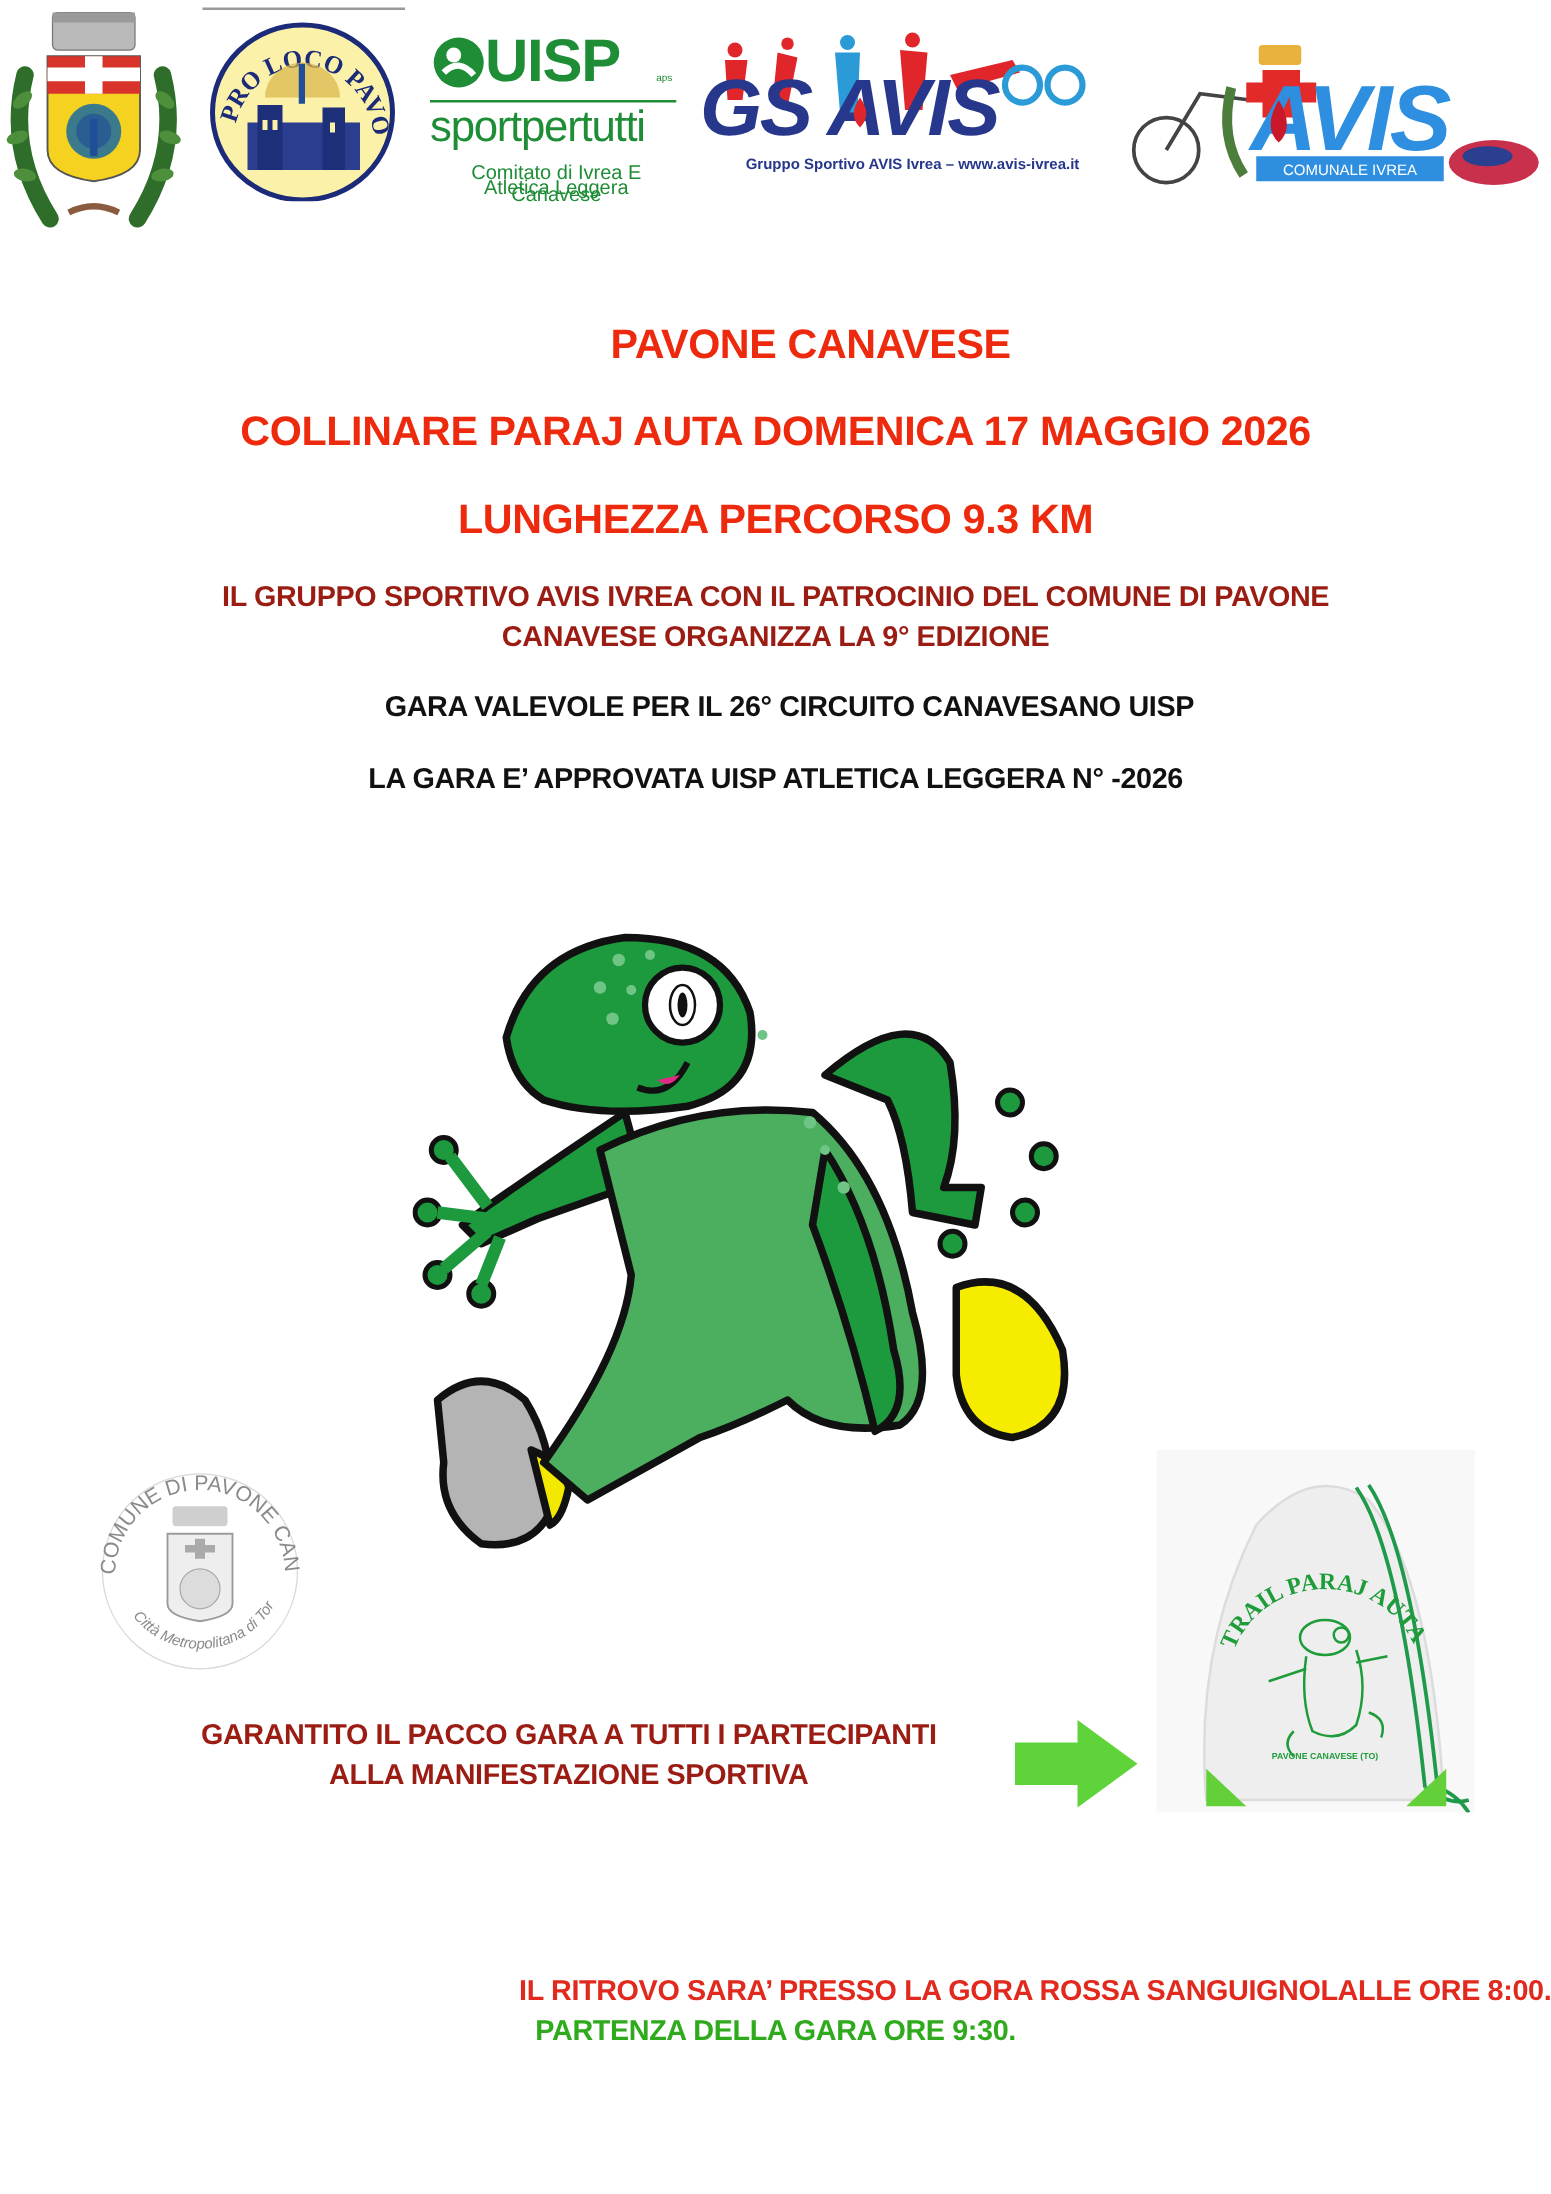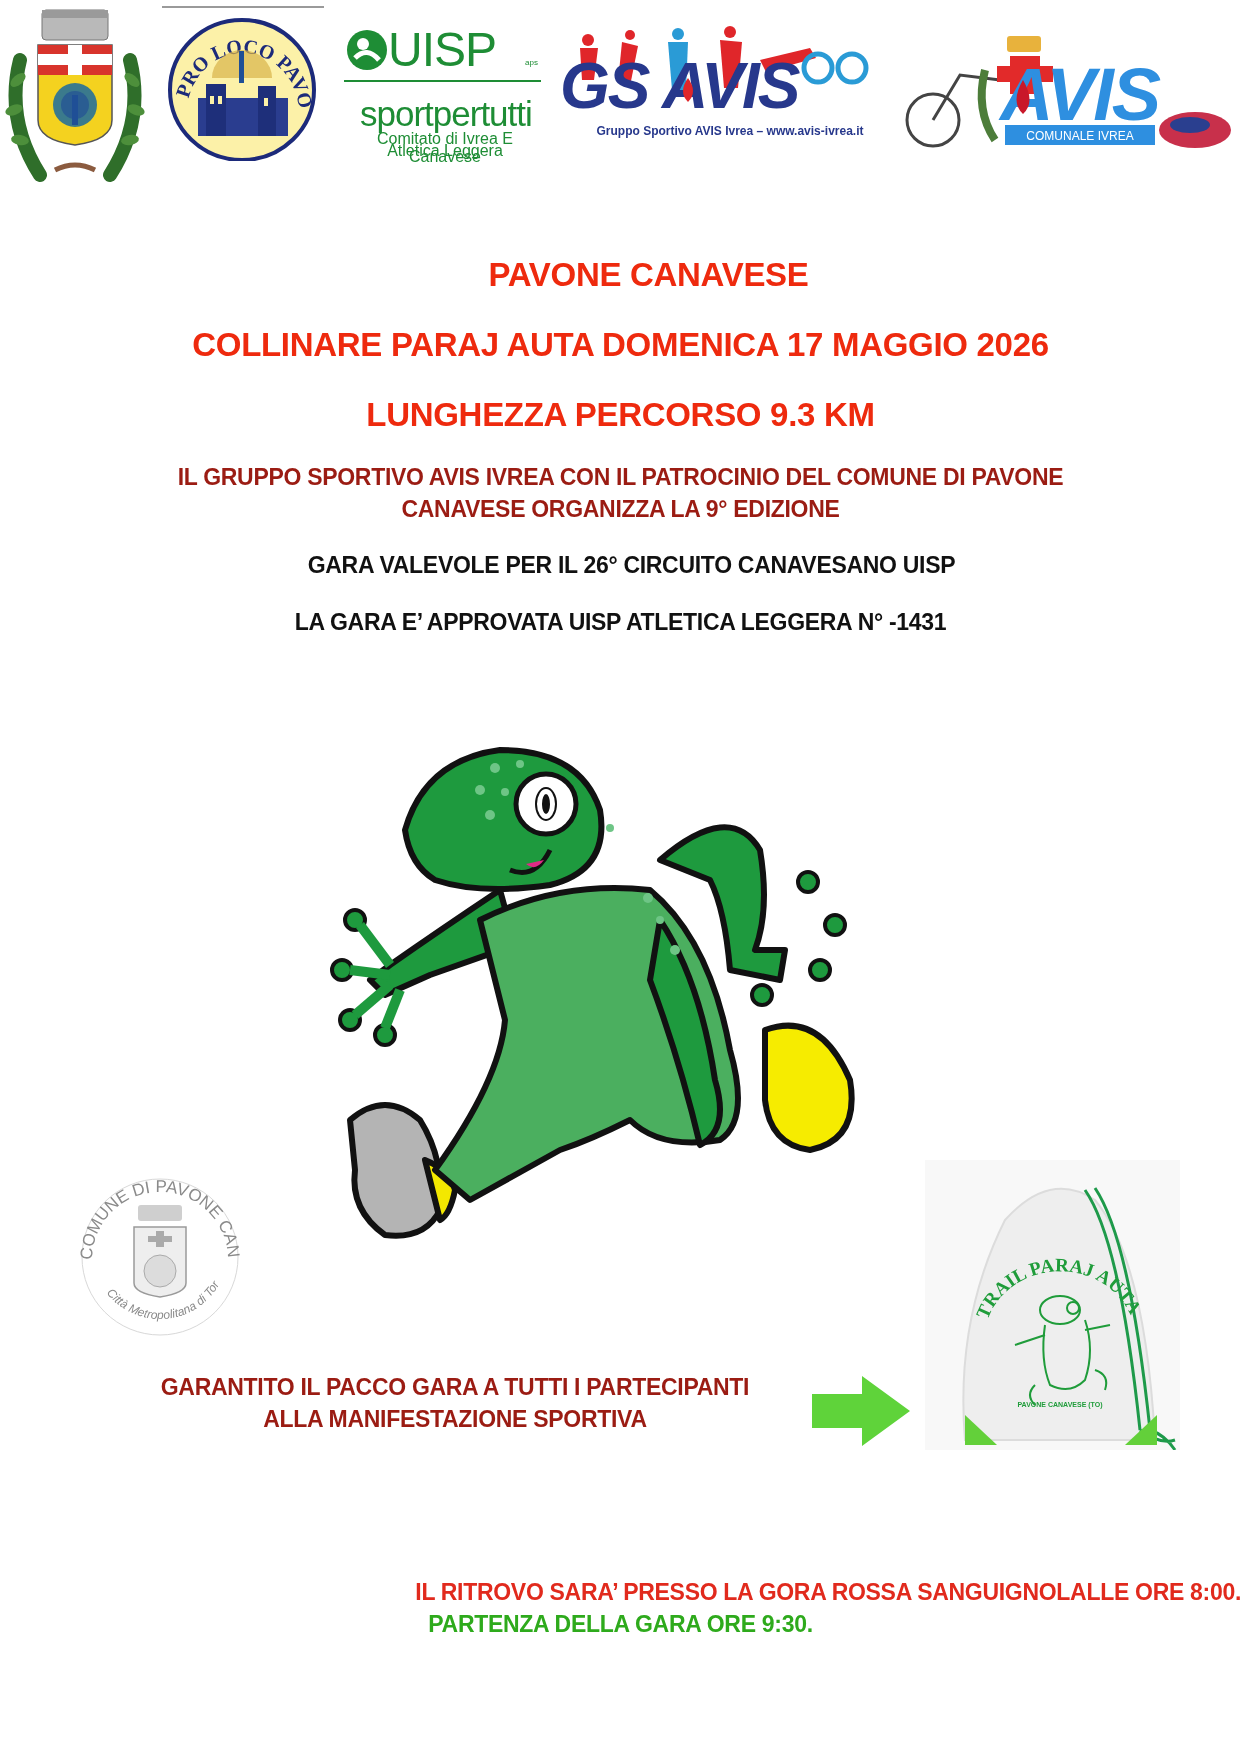--- a/index.html
+++ b/index.html
@@ -75,24 +75,24 @@
       </g>
     </svg>
   </div>
 
   <div class="abs" style="left:340px;top:28px;width:210px;height:140px;">
     <svg width="44" height="44" viewBox="0 0 44 44" class="abs" style="left:5px;top:0;">
       <circle cx="22" cy="22" r="20" fill="#1e8d35"></circle>
       <circle cx="18" cy="16" r="6" fill="#fff"></circle>
       <path d="M10 30 Q22 18 34 32" stroke="#fff" stroke-width="5" fill="none"></path>
     </svg>
-    <div class="abs small-caption" style="left:48px;top:-6px;font-size:48px;color:#1e8d35;font-weight:400;letter-spacing:-1px;">UISP</div>
+    <div class="abs small-caption" style="left:48px;top:-6px;font-size:48px;color:#1e8d35;font-weight:700;letter-spacing:-1px;">UISP</div>
     <div class="abs" style="left:185px;top:30px;font-size:8px;color:#1e8d35;">aps</div>
     <div class="abs" style="left:4px;top:52px;width:197px;height:2px;background:#1e8d35;"></div>
-    <div class="abs" style="left:20px;top:54px;font-size:35px;color:#1e8d35;letter-spacing:-1px;font-family:'Liberation Sans Narrow','Liberation Sans',sans-serif;margin-top:12px;">sportpertutti</div>
+    <div class="abs" style="left:4px;top:54px;font-size:35px;color:#1e8d35;letter-spacing:-1px;font-family:'Liberation Sans Narrow','Liberation Sans',sans-serif;">sportpertutti</div>
     <div class="abs" style="left:0;top:102px;width:210px;text-align:center;font-size:16px;color:#1e8d35;">Comitato di Ivrea E Canavese</div>
     <div class="abs" style="left:0;top:114px;width:210px;text-align:center;font-size:16px;color:#1e8d35;">Atletica Leggera</div>
   </div>
 
   <div class="abs" style="left:560px;top:20px;width:340px;height:125px;">
     <svg width="340" height="90" viewBox="0 0 340 90">
       <g fill="#e0262a">
         <circle cx="28" cy="20" r="6"></circle>
           <path d="M20 28 L38 28 L34 60 L22 60 Z"></path>
         <circle cx="70" cy="15" r="5"></circle>
@@ -141,21 +141,21 @@
   </div>
 </div>
 
 <div class="center-line red" style="top:256px;font-size:33px;padding-left:28px;">PAVONE CANAVESE</div>
 <div class="center-line red" style="top:326px;font-size:33px;">COLLINARE PARAJ AUTA DOMENICA 17 MAGGIO 2026</div>
 <div class="center-line red" style="top:396px;font-size:33px;">LUNGHEZZA PERCORSO 9.3 KM</div>
 
 <div class="center-line darkred" style="top:464px;font-size:23px;">IL GRUPPO SPORTIVO AVIS IVREA CON IL PATROCINIO DEL COMUNE DI PAVONE</div>
 <div class="center-line darkred" style="top:496px;font-size:23px;">CANAVESE ORGANIZZA LA 9° EDIZIONE</div>
 <div class="center-line black" style="top:552px;font-size:23px;padding-left:11px;">GARA VALEVOLE PER IL 26° CIRCUITO CANAVESANO UISP</div>
-<div class="center-line black" style="top:609px;font-size:23px;">LA GARA E’ APPROVATA UISP ATLETICA LEGGERA N° -1431</div>
+<div class="center-line black" style="top:609px;font-size:23px;">LA GARA E’ APPROVATA UISP ATLETICA LEGGERA N° -2026</div>
 
 <div class="abs" style="left:330px;top:720px;width:540px;height:540px;">
   <svg width="540" height="540" viewBox="0 0 540 540">
     <g stroke="#111" stroke-width="6" stroke-linejoin="round">
 
       <path d="M170 170 Q110 210 60 245 L40 260 L55 275 L100 255 L185 225 Z" fill="#1e9a3e"></path>
 
       <g fill="#1e9a3e" stroke-width="4">
         <circle cx="25" cy="200" r="10"></circle>
           <circle cx="12" cy="250" r="10"></circle>

